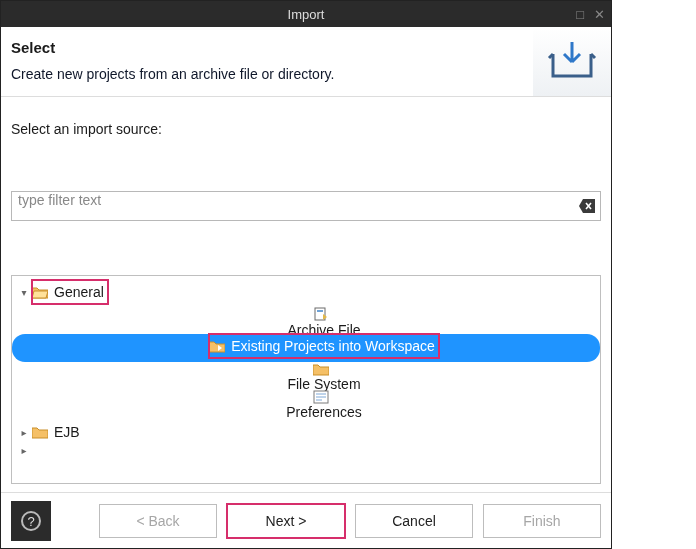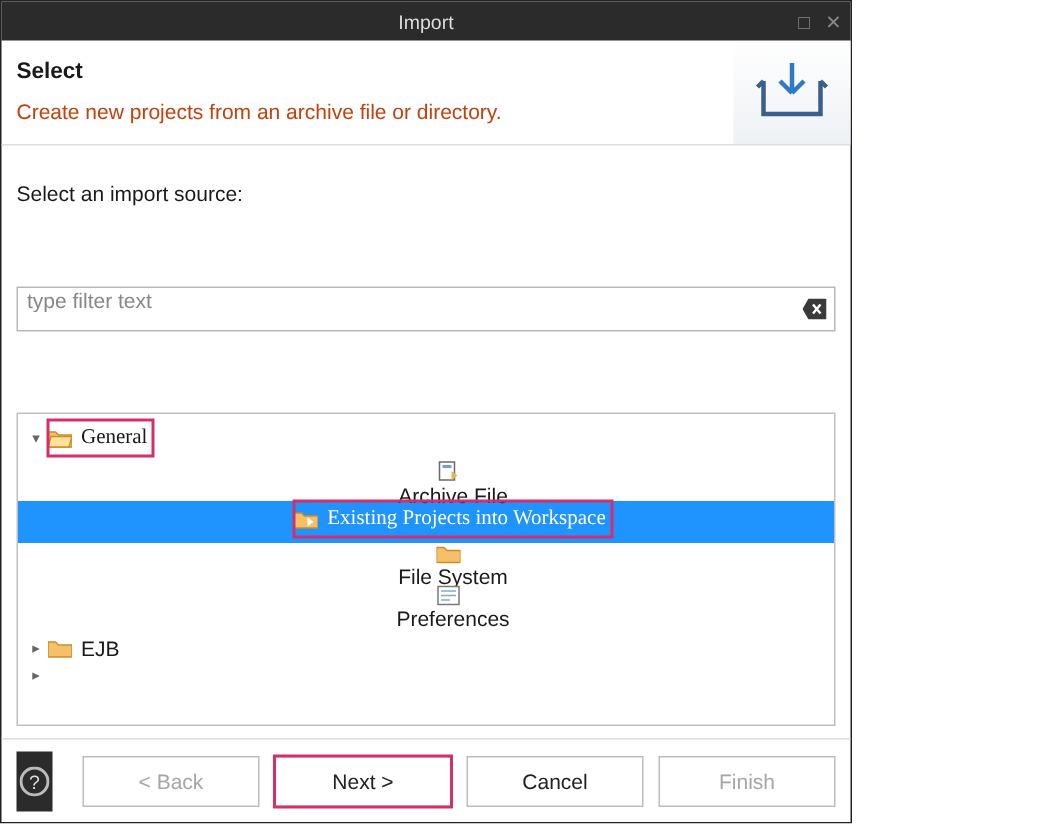--- a/index.html
+++ b/index.html
@@ -1,45 +1,45 @@
 <!DOCTYPE html>
 <html><head>
 <meta charset="utf-8">
 <style>
   * { box-sizing: border-box; margin: 0; padding: 0; }
   html, body { width: 696px; height: 549px; font-family: "Segoe UI", "Helvetica Neue", Arial, sans-serif; font-size: 14px; color: #1a1a1a; background: #fff; }
-  .window { width: 568px; height: 549px; display: flex; flex-direction: column; border: 1px solid #222; }
+  .window { width: 612px; height: 549px; display: flex; flex-direction: column; border: 1px solid #222; }
   
   .titlebar { height: 26px; background: #2b2b2b; color: #ddd; display: flex; align-items: center; justify-content: center; position: relative; font-size: 13px; }
   .titlebar .title { }
   .titlebar .winbtns { position: absolute; right: 6px; top: 0; height: 26px; display: flex; align-items: center; gap: 10px; color: #888; }
   .titlebar .winbtns span { font-size: 13px; cursor: default; }
   
   .header { display: flex; align-items: stretch; border-bottom: 1px solid #ddd; }
   .header-text { flex: 1; padding: 12px 10px 14px 10px; }
   .header-text h1 { font-size: 15px; font-weight: 700; margin-bottom: 10px; }
-  .header-text p { font-size: 14px; color: #c2410c; }
+  .header-text p { font-size: 14px; color: #0f172a; }
   .header-icon { width: 78px; display: flex; align-items: center; justify-content: center; background: linear-gradient(#fff, #eef1f4); }
   
   .body { flex: 1; padding: 12px 10px 8px 10px; display: flex; flex-direction: column; overflow: hidden; gap: 48px; }
   .label { font-size: 14px; margin: 12px 0 6px 0; }
   .filter-wrap { position: relative; }
   .filter { width: 100%; height: 30px; border: 1px solid #b8b8b8; padding: 4px 28px 16px 6px; font-size: 14px; background: #fff; }
   .filter::placeholder { color: #888; }
   .clear-x { position: absolute; right: 6px; top: 50%; transform: translateY(-50%); width: 16px; height: 14px; }
   .tree-wrap { flex: 1; border: 1px solid #bfbfbf; margin-top: 6px; position: relative; overflow: hidden; background: #fff; }
   .tree-scroll { position: absolute; inset: 0; overflow-y: auto; }
   .tree { padding: 2px 0 6px 0; }
   .node { display: flex; align-items: center; height: 28px; padding-left: 6px; font-size: 14px; white-space: nowrap; }
   .node.child { padding-left: 36px; flex-direction: column; }
-  .node.selected { background: #1f94ff; color: #fff; }
+  .node.selected { background: #1f94ff; color: #fff; border-radius: 13px; }
   .twisty { width: 12px; display: inline-flex; justify-content: center; color: #666; font-size: 10px; margin-right: 2px; }
   .icon { width: 16px; height: 16px; display: inline-flex; align-items: center; justify-content: center; margin-right: 6px; }
   .hl-red { outline: 2px solid #d62e6b; outline-offset: -1px; }
-  .hl-wrap { display: inline-flex; align-items: center; height: 24px; padding: 0 4px 0 0; font-family: Liberation Serif, serif; }
+  .hl-wrap { display: inline-flex; align-items: center; height: 24px; padding: 0 4px 0 0; }
   
   .tree-scroll::-webkit-scrollbar { width: 10px; }
   .tree-scroll::-webkit-scrollbar-thumb { background: #b5b5b5; border-radius: 3px; }
   .tree-scroll::-webkit-scrollbar-track { background: #eee; }
   
   .footer { height: 56px; border-top: 1px solid #ddd; display: flex; align-items: center; padding: 0 10px; gap: 10px; }
   .help { width: 40px; height: 40px; background: #2b2b2b; display: flex; align-items: center; justify-content: center; }
   .spacer { flex: 1; }
   .btn { min-width: 118px; height: 34px; border: 1px solid #bdbdbd; background: #fff; font-size: 14px; color: #222; padding: 0 10px; }
   .btn:disabled { color: #a6a6a6; }

